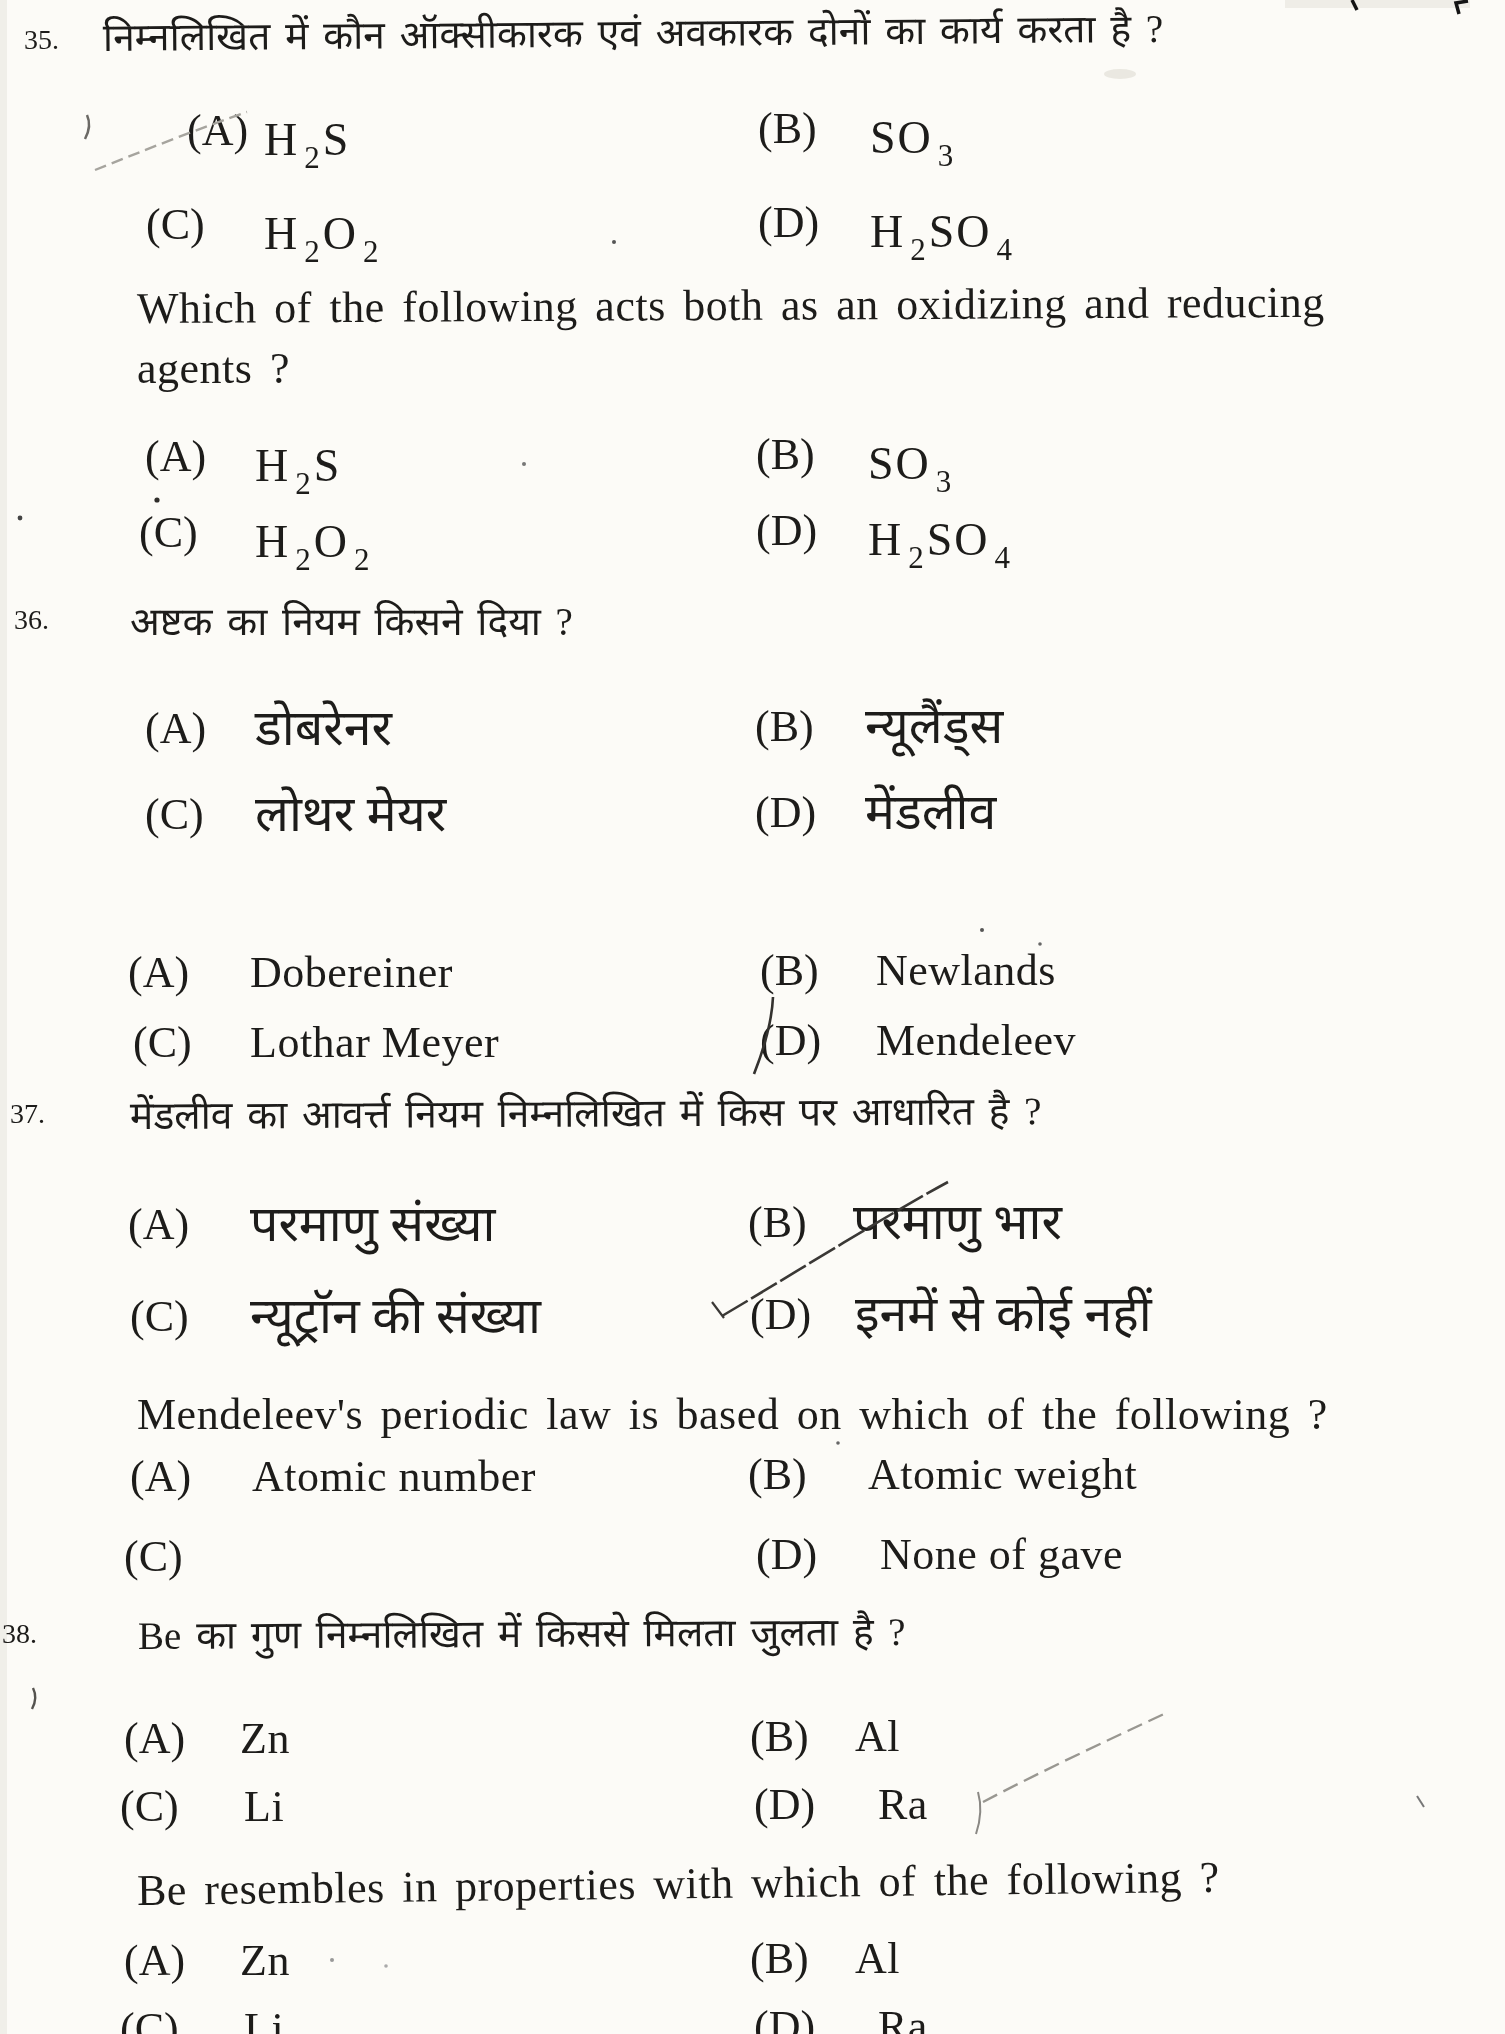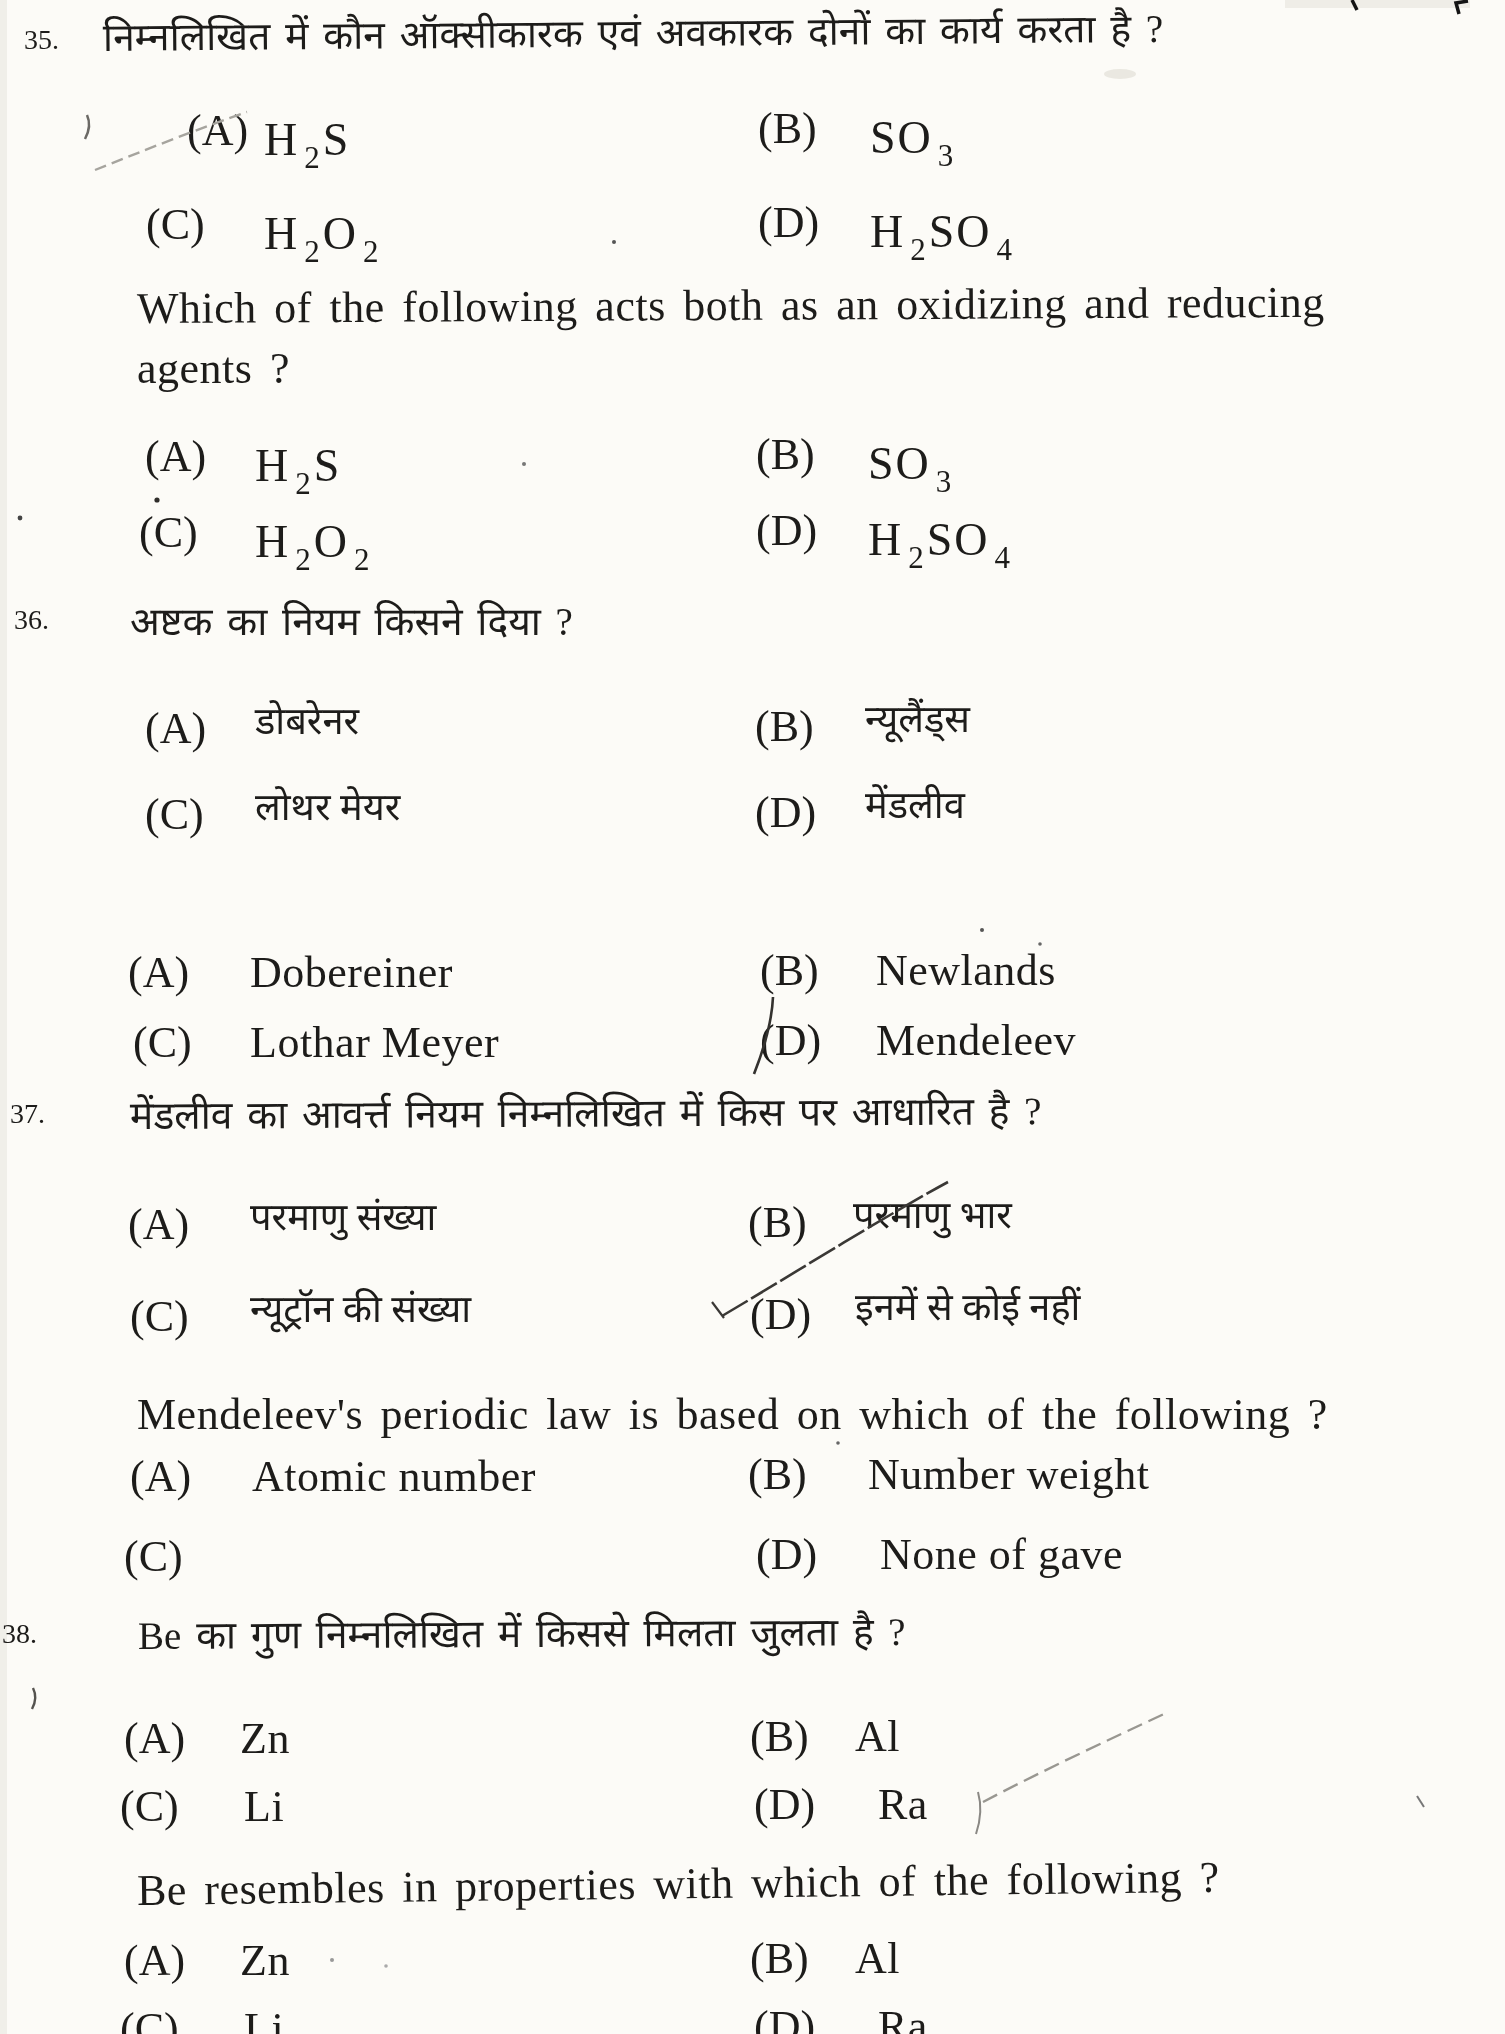--- a/index.html
+++ b/index.html
@@ -8,21 +8,21 @@
     background:#fcfbf7;color:#1d1c1a;
     font-family:"Liberation Serif", serif;
   }
   .edge-shade{position:absolute;left:0;top:0;width:7px;height:2034px;background:#f0efe9;}
   .abs{position:absolute;white-space:nowrap;line-height:1.15;}
   .num{font-size:28px;}
   .q-en{font-size:44px;letter-spacing:.5px;word-spacing:6px;}
   .q-hi{font-size:39px;word-spacing:5px;}
   .lbl{font-size:44px;}
   .val-en{font-size:44px;letter-spacing:.5px;text-align:right;}
-  .val-hi{font-size:38px;}
+  .val-hi{font-size:50px;}
   .formula{font-size:46px;margin-top:12px;}
   .formula .t{letter-spacing:2px;}
   .formula .b{font-size:31px;display:inline-block;vertical-align:-13px;margin:0 3px 0 5px;}
   .tilt-s{transform:rotate(-0.3deg);transform-origin:left center;}
   .tilt-m{transform:rotate(-0.5deg);transform-origin:left center;}
   .tilt-l{transform:rotate(-0.7deg);transform-origin:left center;}
   svg.marks{position:absolute;left:0;top:0;pointer-events:none;}
 </style>
 </head>
 <body>
@@ -91,21 +91,21 @@
   <span class="abs lbl" style="left:130px;top:1292px">(C)</span>
   <span class="abs val-hi" style="left:250px;top:1288px">न्यूट्रॉन की संख्या</span>
   <span class="abs lbl" style="left:750px;top:1290px">(D)</span>
   <span class="abs val-hi" style="left:855px;top:1286px">इनमें से कोई नहीं</span>
 
   <span class="abs q-en" style="left:137px;top:1390px">Mendeleev's periodic law is based on which of the following ?</span>
 
   <span class="abs lbl" style="left:130px;top:1452px">(A)</span>
   <span class="abs val-en" style="left:252px;top:1452px">Atomic number</span>
   <span class="abs lbl" style="left:748px;top:1450px">(B)</span>
-  <span class="abs val-en" style="left:868px;top:1450px">Number weight</span>
+  <span class="abs val-en" style="left:868px;top:1450px">Atomic weight</span>
 
   <span class="abs lbl" style="left:124px;top:1532px">(C)</span>
   <span class="abs lbl" style="left:756px;top:1530px">(D)</span>
   <span class="abs val-en" style="left:880px;top:1530px">None of gave</span>
 
   <span class="abs num" style="left:2px;top:1618px">38.</span>
   <span class="abs q-hi tilt-s" style="left:138px;top:1614px">Be का गुण निम्नलिखित में किससे मिलता जुलता है ?</span>
 
   <span class="abs lbl" style="left:124px;top:1714px">(A)</span>
   <span class="abs val-en" style="left:240px;top:1714px">Zn</span>

